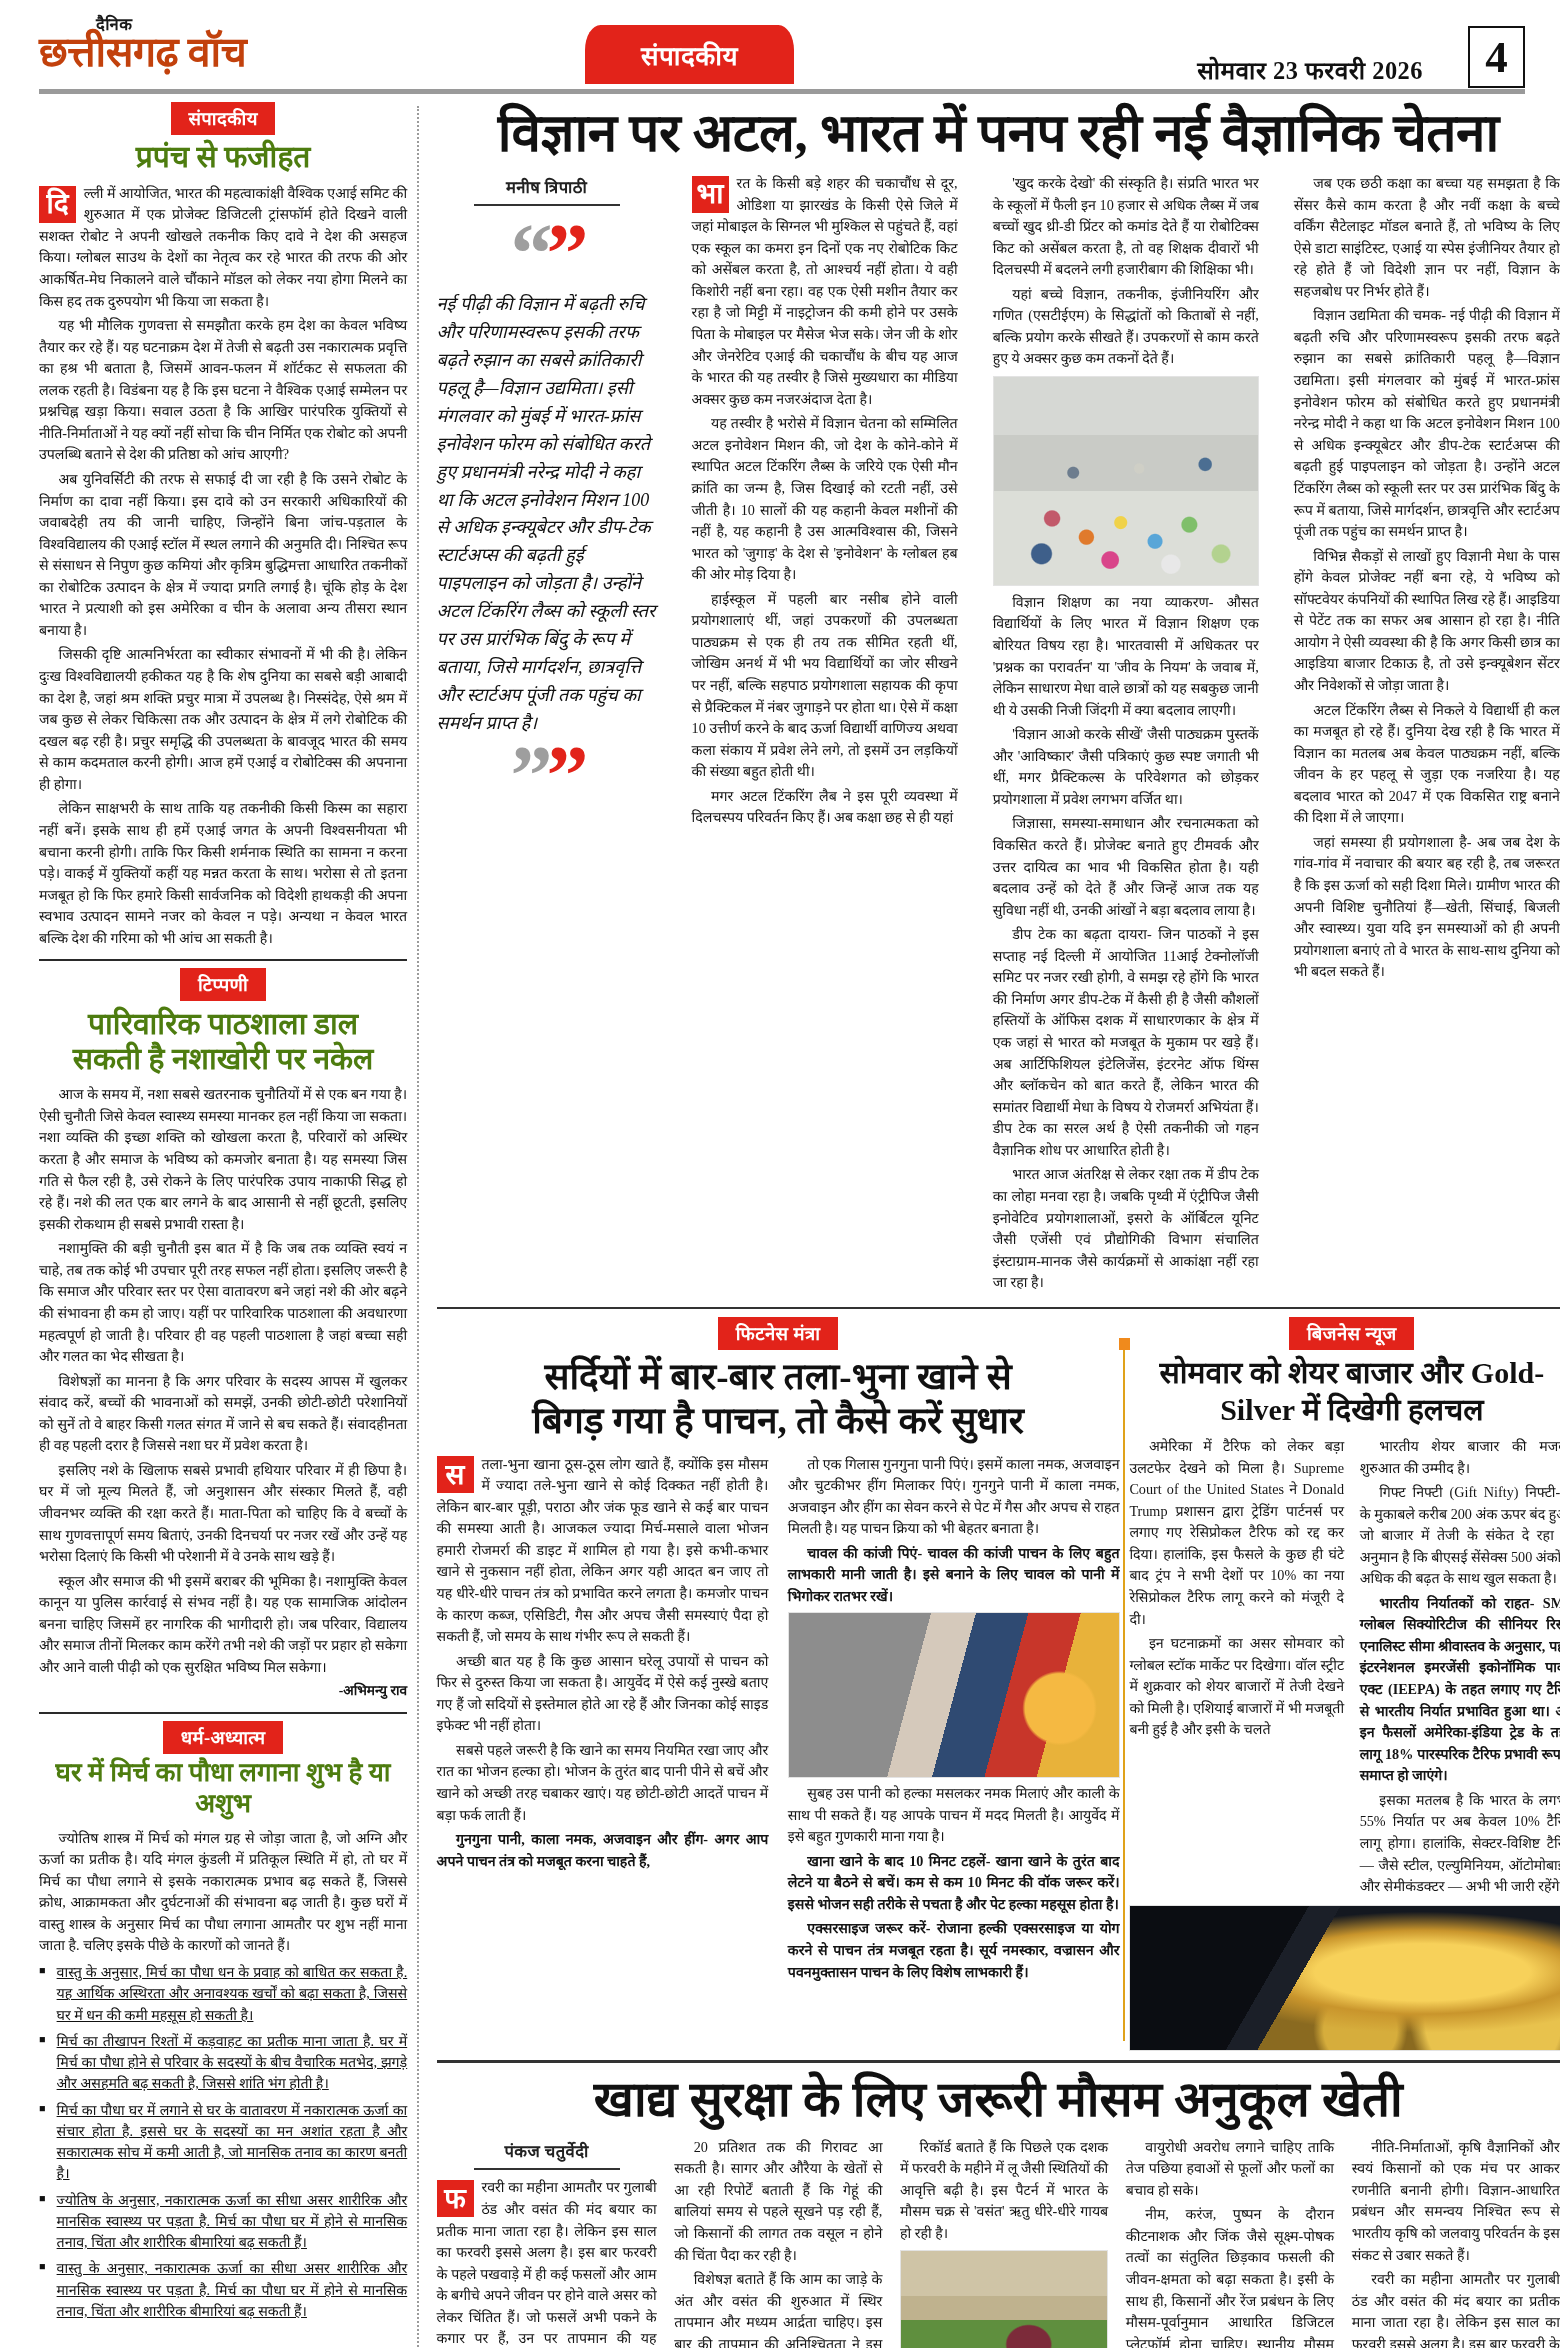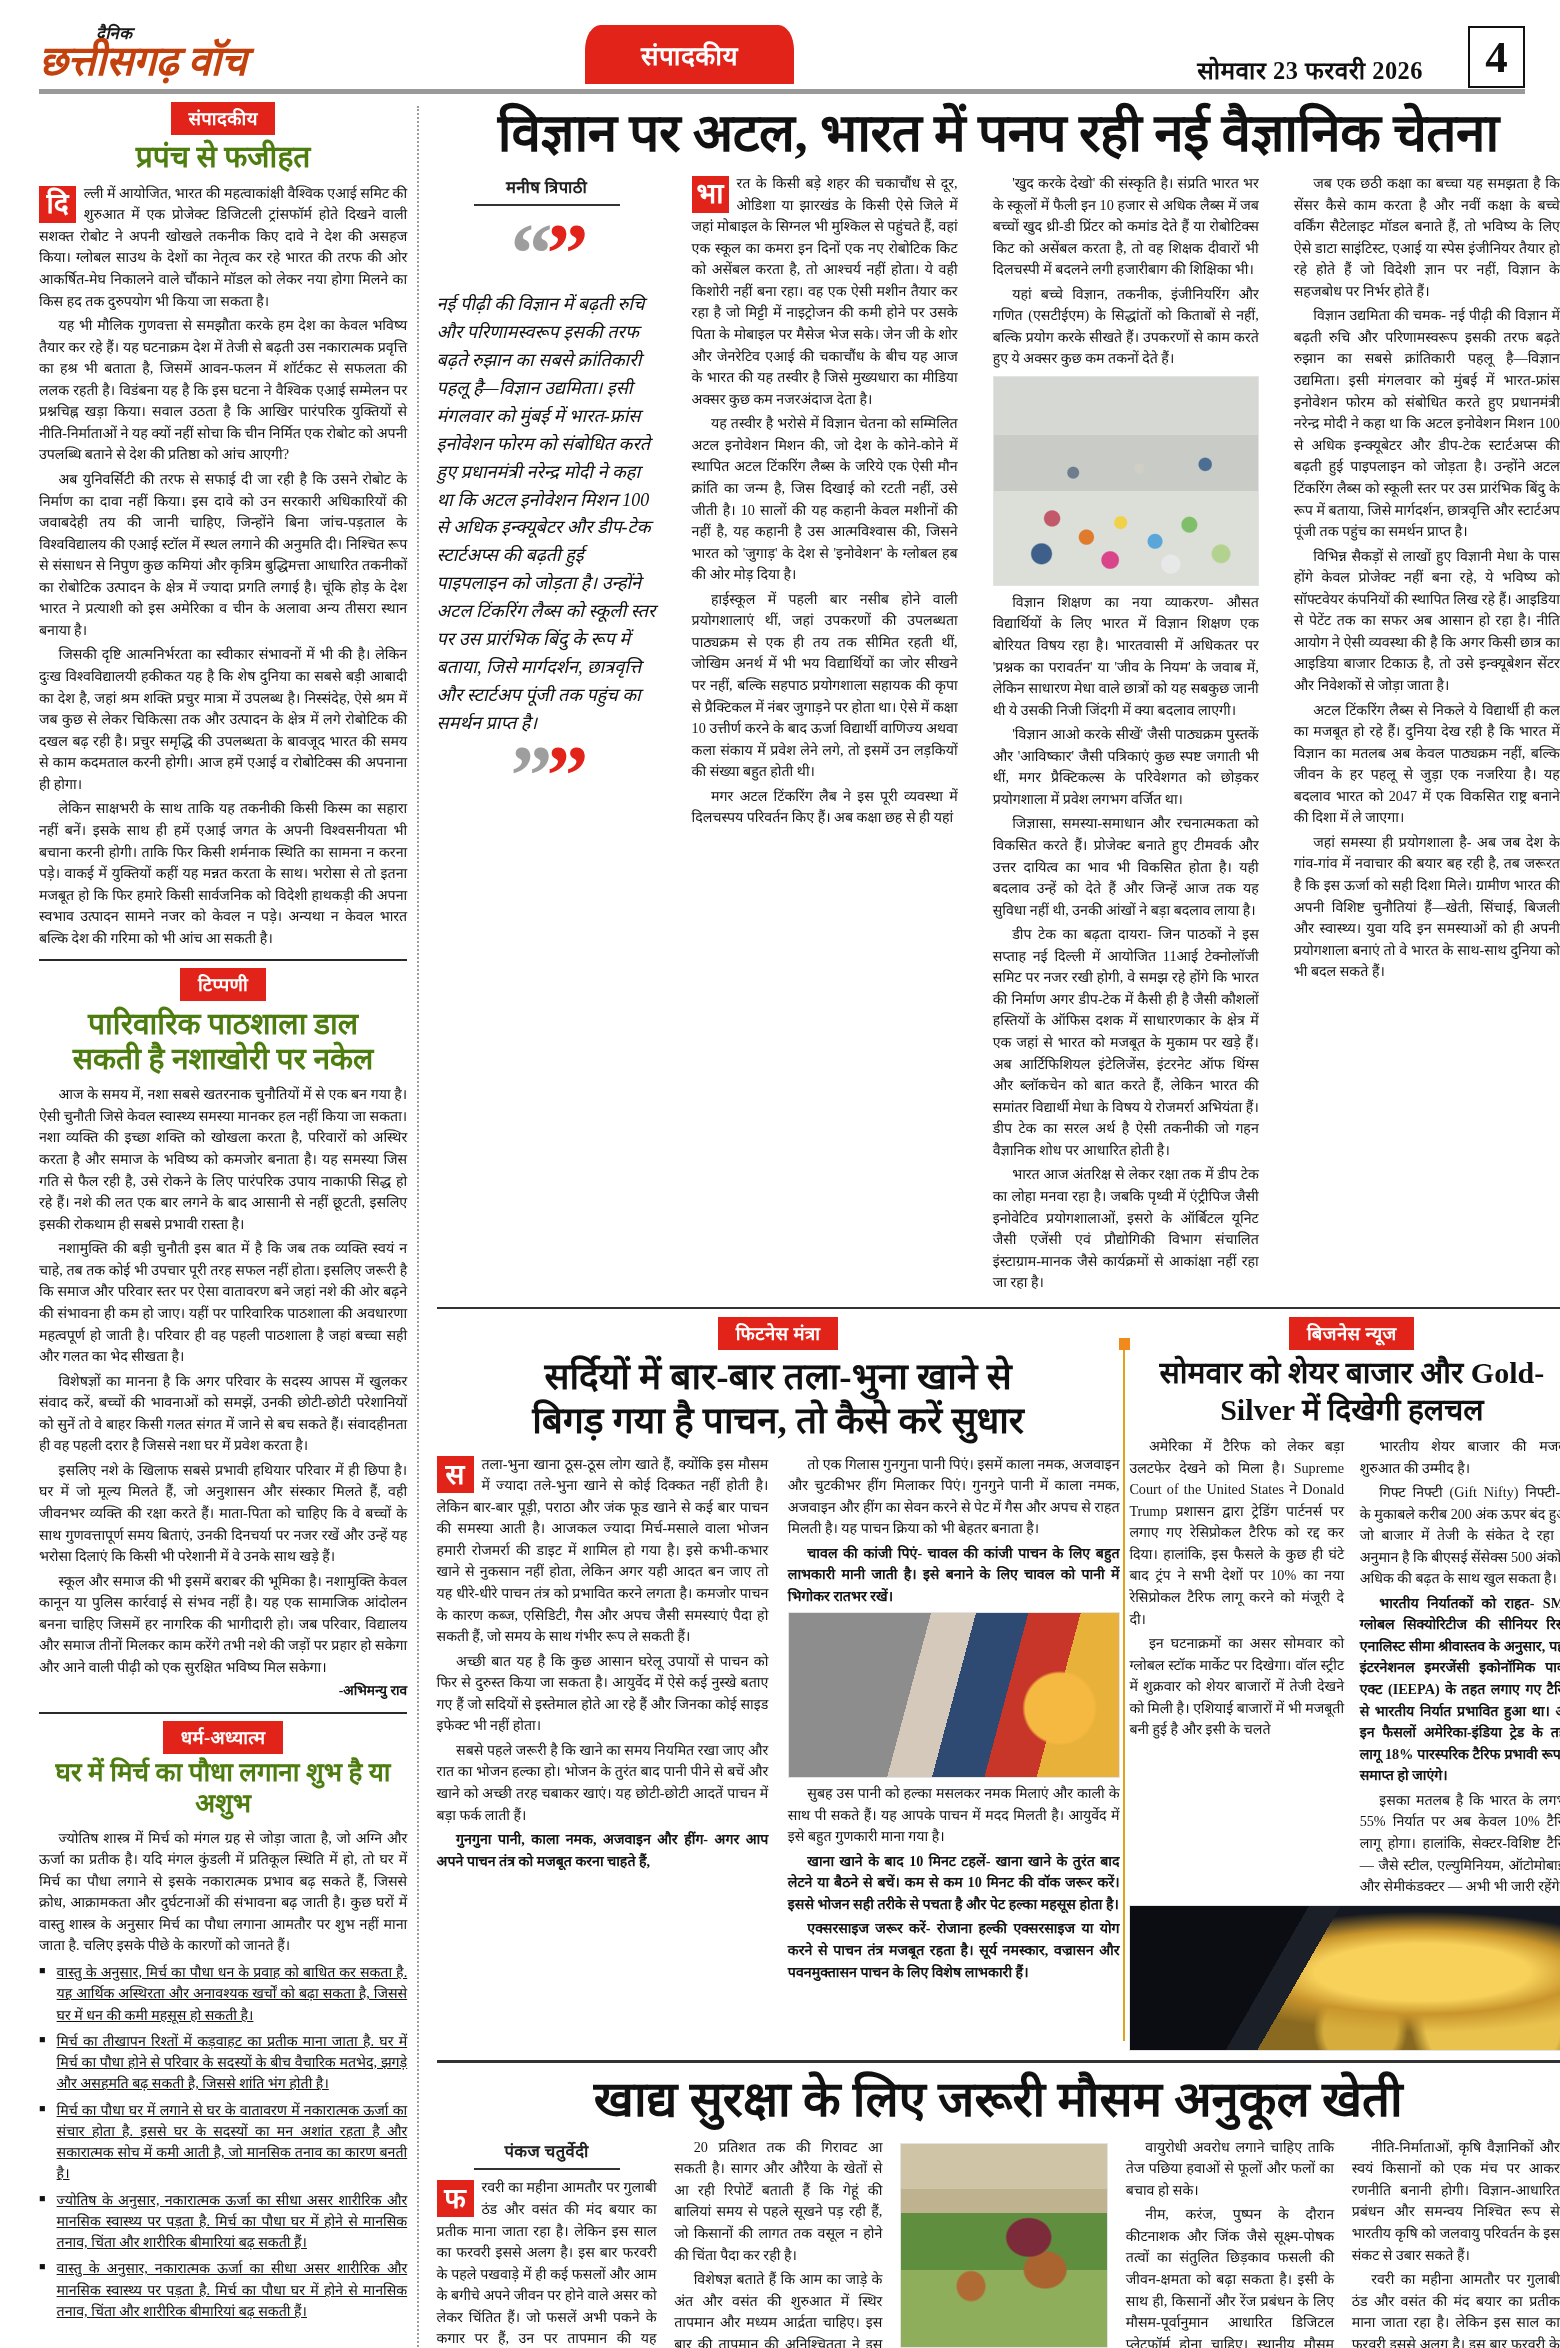--- a/index.html
+++ b/index.html
@@ -18,21 +18,21 @@
   }
 
   
   .masthead {
     position: relative;
     height: 94px;
     display: flex;
     align-items: flex-end;
     padding: 0 35px 0 39px;
   }
-  .logo-wrap { position: relative; width: 419px; padding-bottom: 11px; font-style: italic; }
+  .logo-wrap { position: relative; width: 419px; padding-bottom: 20px; }
   .logo-small {
     font-family: "Liberation Serif", serif;
     font-size: 16.6px; font-weight: bold; color: #1a1a1a;
     margin-left: 57px; letter-spacing: 0.5px; line-height: 1;
   }
   .logo-main {
     font-family: "Liberation Serif", serif;
     font-weight: bold; font-size: 41px; color: #c2410c;
     letter-spacing: -0.5px; line-height: 1.05; margin-top: -2.9px;
   }
@@ -401,20 +401,21 @@
             </div>
           </div>
 
           <div class="txt">
             <p>20 प्रतिशत तक की गिरावट आ सकती है। सागर और औरैया के खेतों से आ रही रिपोर्टें बताती हैं कि गेहूं की बालियां समय से पहले सूखने पड़ रही हैं, जो किसानों की लागत तक वसूल न होने की चिंता पैदा कर रही है।</p>
             <p>विशेषज्ञ बताते हैं कि आम का जाड़े के अंत और वसंत की शुरुआत में स्थिर तापमान और मध्यम आर्द्रता चाहिए। इस बार की तापमान की अनिश्चितता ने इस प्राकृतिक चक्र को 'रोलर-कोस्टर' बना दिया है। इसके विपरीत, यदि अचानक तापमान गिरता है, तो फूलों का खुलना भी बाधित हो जाता है।</p>
 
           </div>
 
           <div class="txt">
+            <p>रिकॉर्ड बताते हैं कि पिछले एक दशक में फरवरी के महीने में लू जैसी स्थितियों की आवृत्ति बढ़ी है। इस पैटर्न में भारत के मौसम चक्र से 'वसंत' ऋतु धीरे-धीरे गायब हो रही है।</p>
             <div class="photo ph-farm" style="height:205px;margin:5.9px 0"></div>
 
           </div>
 
           <div class="txt">
             <p>वायुरोधी अवरोध लगाने चाहिए ताकि तेज पछिया हवाओं से फूलों और फलों का बचाव हो सके।</p>
             <p>नीम, करंज, पुष्पन के दौरान कीटनाशक और जिंक जैसे सूक्ष्म-पोषक तत्वों का संतुलित छिड़काव फसली की जीवन-क्षमता को बढ़ा सकता है। इसी के साथ ही, किसानों और रेंज प्रबंधन के लिए मौसम-पूर्वानुमान आधारित डिजिटल प्लेटफॉर्म होना चाहिए। स्थानीय मौसम पूर्वानुमान को सरल भाषा में किसानों तक पहुंचाना जरूरी है।</p>
 
           </div>
 

